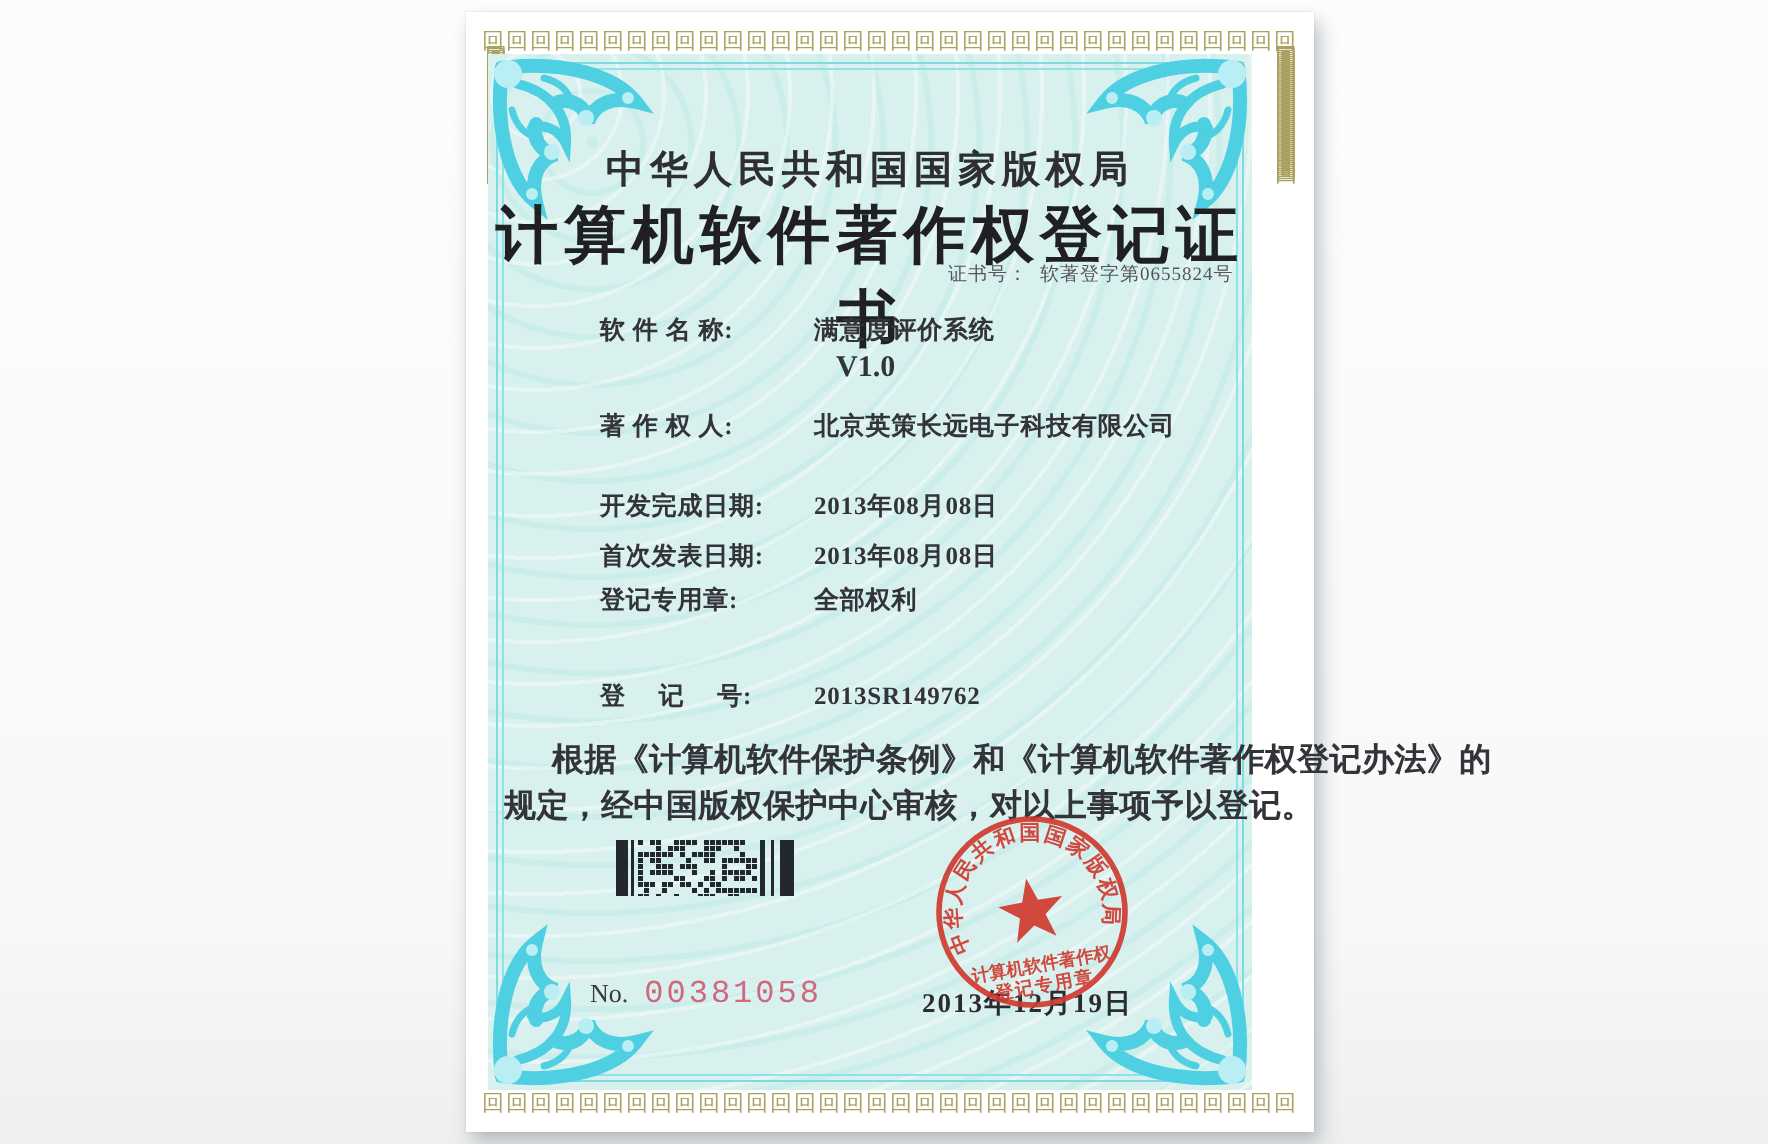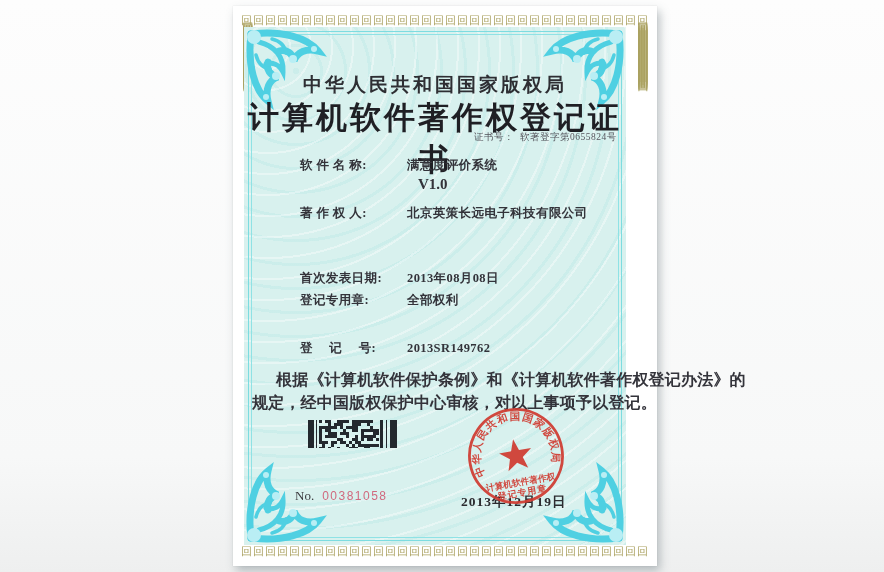--- a/index.html
+++ b/index.html
@@ -72,21 +72,21 @@
     color:#33333a; white-space:nowrap; letter-spacing:.2px;
   }
   .stmt.l1 { top:343px; text-indent:24px; }
   .stmt.l2 { top:366px; }
   .barcode { position:absolute; left:64px; top:393px; }
   .serial {
     position:absolute; left:51px; top:461px; font-size:13px; color:#3a3a3e;
     white-space:nowrap;
   }
   .serial .num {
-    color:#d0697e; font-family:Liberation Sans, sans-serif; font-size:12px;
+    color:#d0697e; font-family:Liberation Mono, monospace; font-size:16px;
     letter-spacing:1.5px; margin-left:8px;
   }
   .issue-date {
     position:absolute; left:217px; top:466px; font-size:13.5px; font-weight:600;
     color:#2c2c30; letter-spacing:1px; z-index:1;
   }
   .seal {
     position:absolute; left:222px; top:379px; width:100px; height:100px;
     transform:rotate(-10deg); opacity:.92; z-index:2;
   }
@@ -179,20 +179,23 @@
         <span class="lbl">证书号：</span><span>软著登字第0655824号</span>
       </div>
 
       <div class="field f0">
         <span class="flabel">软 件 名 称:</span><span>满意度评价系统</span>
       </div>
       <div class="f0b">V1.0</div>
 
       <div class="field f1">
         <span class="flabel">著 作 权 人:</span><span>北京英策长远电子科技有限公司</span>
+      </div>
+      <div class="field f2">
+        <span class="flabel">开发完成日期:</span><span>2013年08月08日</span>
       </div>
       <div class="field f3">
         <span class="flabel">首次发表日期:</span><span>2013年08月08日</span>
       </div>
       <div class="field f4">
         <span class="flabel">登记专用章:</span><span>全部权利</span>
       </div>
       <div class="field f6">
         <span class="flabel">登　 记　 号:</span><span>2013SR149762</span>
       </div>

